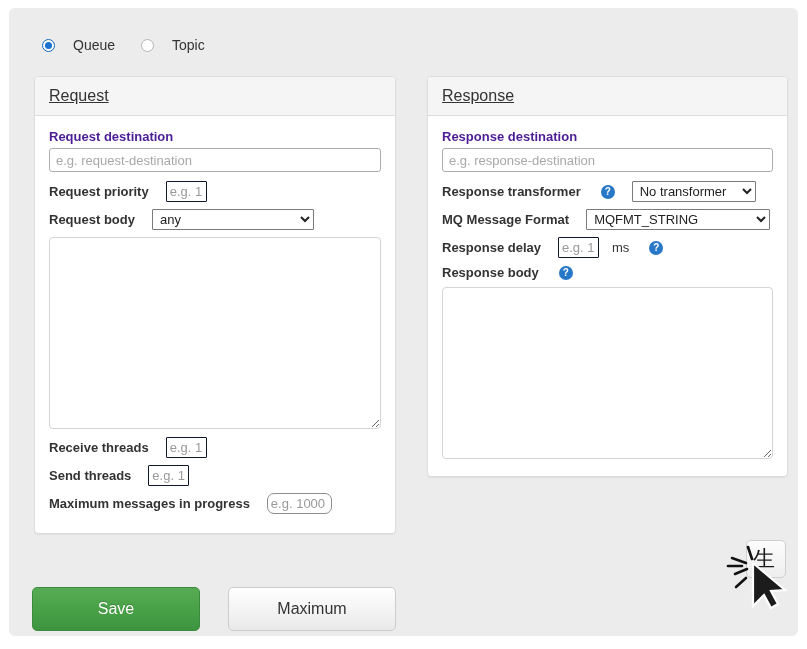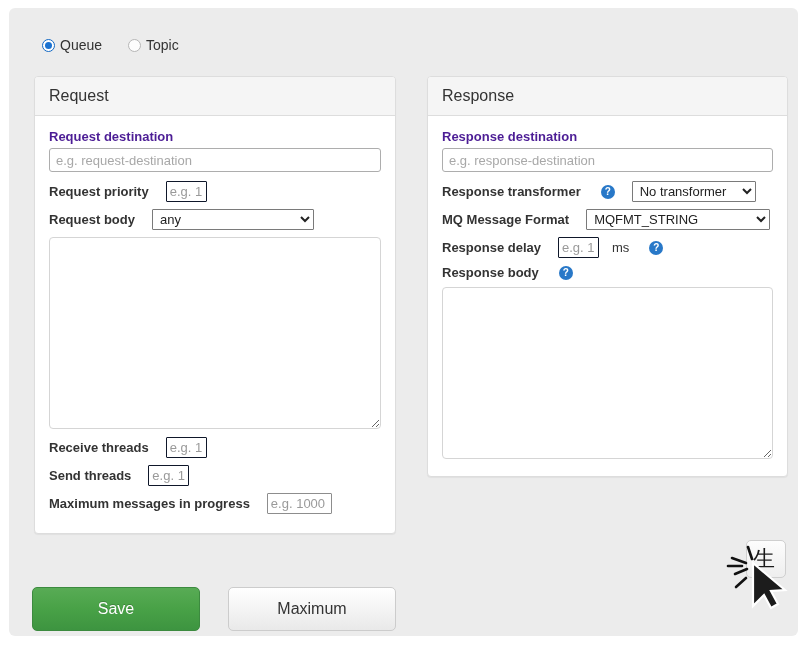--- a/index.html
+++ b/index.html
@@ -31,21 +31,21 @@
     position: absolute;
     left: 33px;
     top: 30px;
     display: flex;
     align-items: center;
     gap: 26px;
   }
   .radio-item {
     display: flex;
     align-items: center;
-    gap: 5px;
+    gap: 18px;
     font-size: 14px;
     color: #333;
   }
   .radio-dot {
     width: 13px;
     height: 13px;
     border-radius: 50%;
     box-sizing: border-box;
     border: 1px solid #b6b6b6;
     background: #fdfdfd;
@@ -78,20 +78,21 @@
     box-shadow: 0 1px 1px rgba(0,0,0,0.05);
   }
   .panel-heading {
     background: #f5f5f5;
     border-bottom: 1px solid #dddddd;
     border-radius: 3px 3px 0 0;
     padding: 10px 14px;
     font-size: 16px;
     color: #333;
     line-height: 18px;
+    text-decoration: underline;
   }
   .panel-body {
     padding: 13px 14px 14px 14px;
   }
   #request-panel {
     left: 25px;
     top: 68px;
     width: 362px;
     height: 458px;
   }
@@ -161,21 +162,21 @@
   input.num-wide {
     width: 65px;
     height: 21px;
     box-sizing: border-box;
     padding: 1px 3px;
     font-family: "Liberation Sans", sans-serif;
     font-size: 13px;
     color: #333;
     border: 1px solid #8d8d8d;
     background: #fff;
-    border-radius: 1px;
+    border-radius: 7px;
   }
   input.num-wide::placeholder { color: #9a9a9a; }
 
   select.sel {
     font-family: "Liberation Sans", sans-serif;
     font-size: 13px;
     color: #222;
     height: 21px;
     box-sizing: border-box;
     border: 1px solid #7a7a7a;

